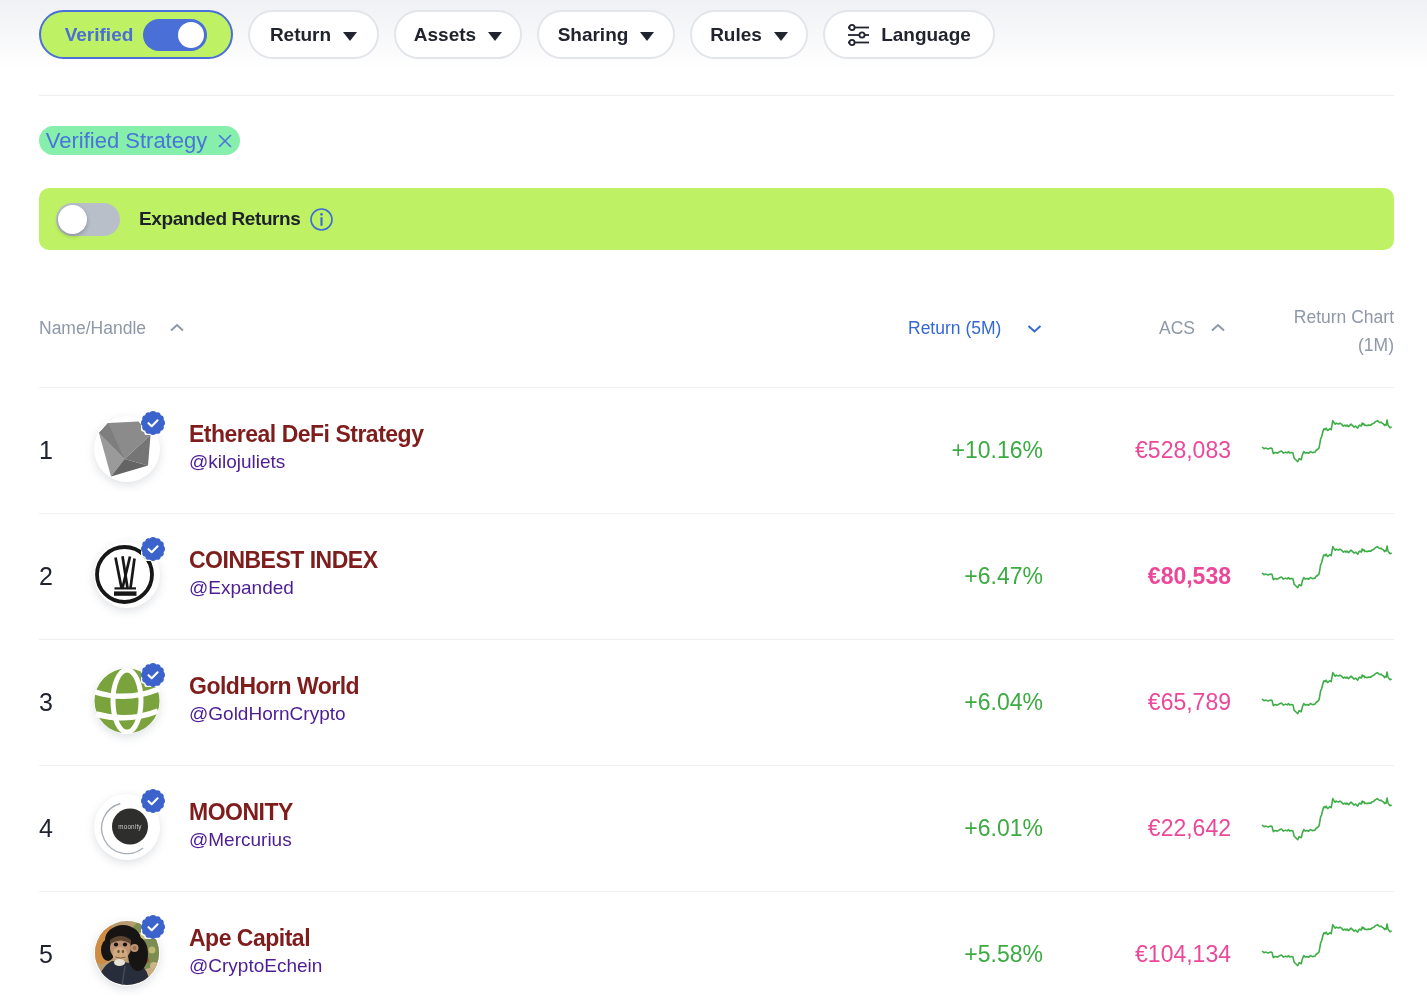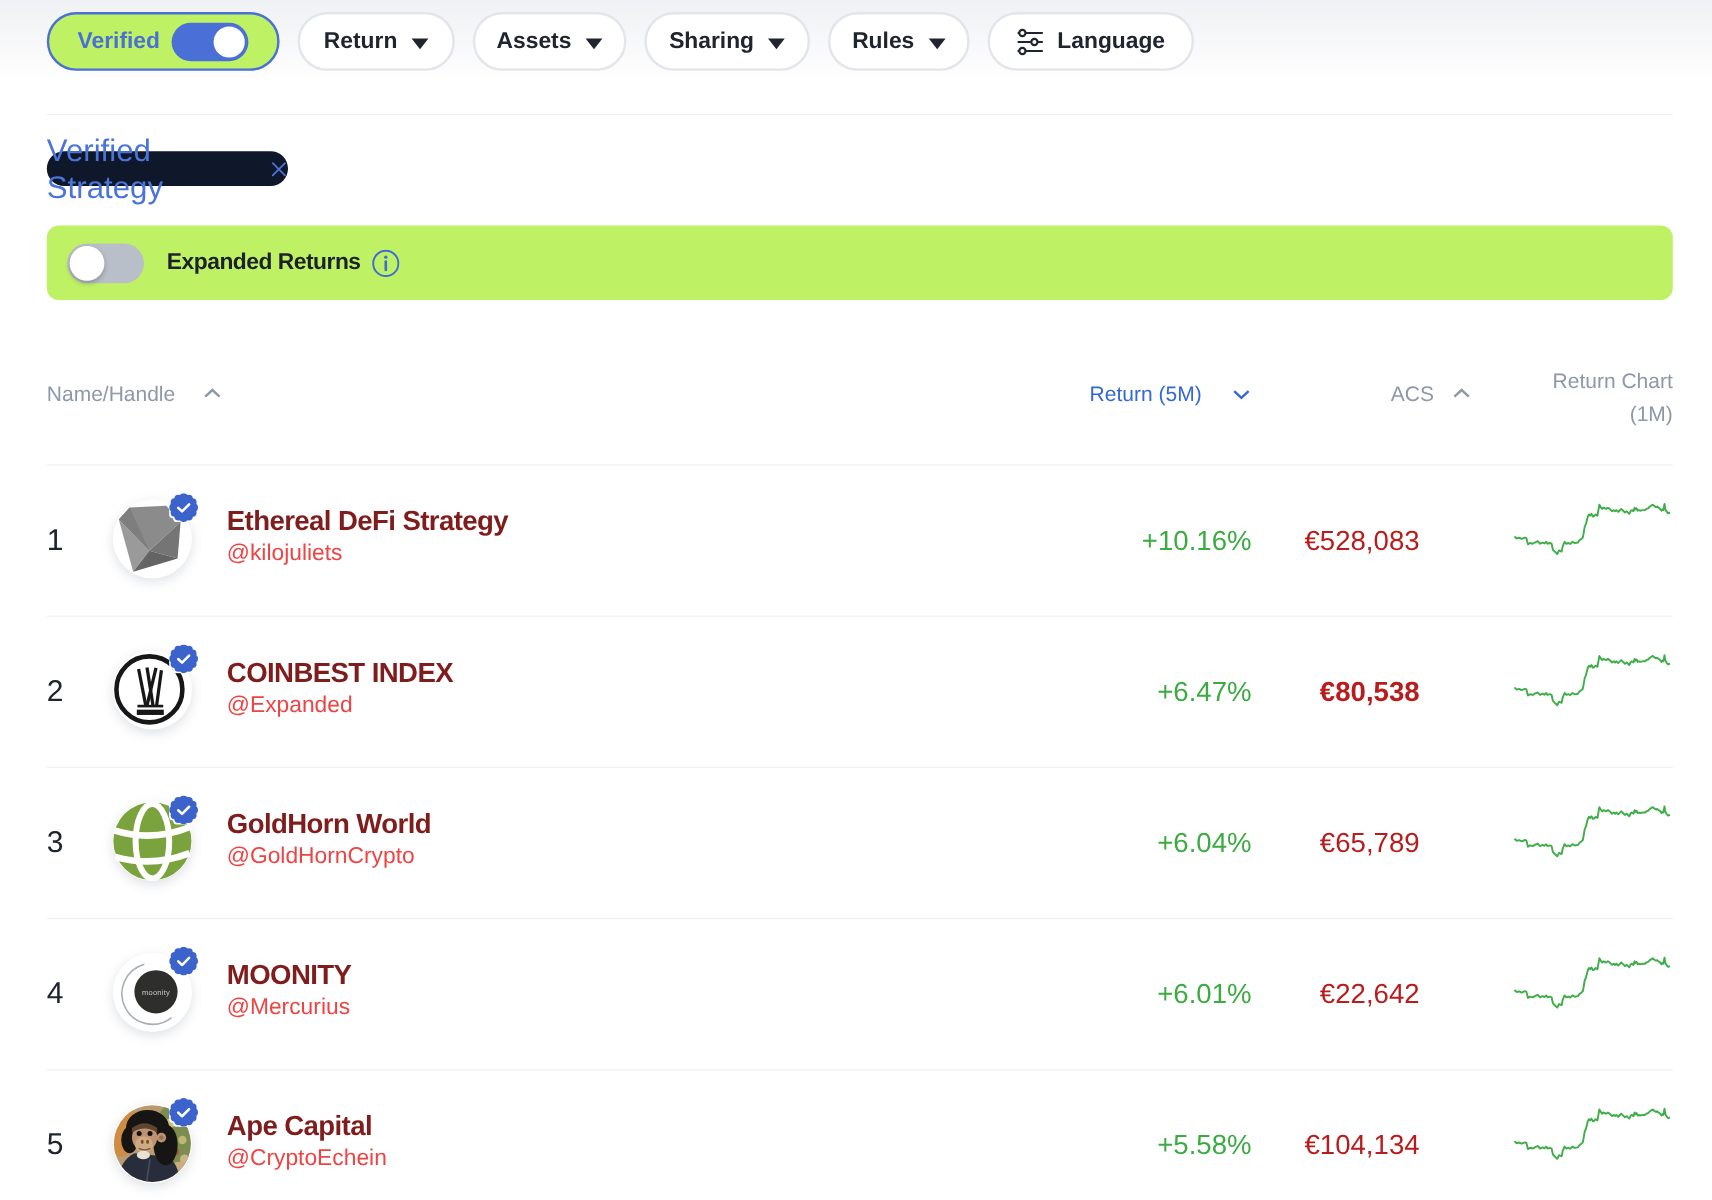--- a/index.html
+++ b/index.html
@@ -14,38 +14,38 @@
         display:flex;align-items:center;justify-content:center;box-sizing:border-box;
         font-size:19px;font-weight:bold;color:#20242f;white-space:nowrap;}
   .pill .caret{width:0;height:0;border-left:7px solid transparent;border-right:7px solid transparent;
         border-top:9px solid #20242f;margin-left:12px;margin-top:3px;}
   .pill.verified{border-color:#4a6fd6;background:#bef264;color:#4a6fd6;}
   .vtoggle{width:64px;height:32px;border-radius:16px;background:#4a6fd6;position:relative;margin-left:10px;}
   .vtoggle .knob{position:absolute;right:3px;top:3px;width:26px;height:26px;border-radius:50%;background:#fff;}
   .hr1{position:absolute;left:39px;top:95px;width:1355px;height:1px;background:#eef0f4;}
   
   .chip{position:absolute;left:39px;top:126px;width:201px;height:29px;border-radius:15px;
-        background:#0f172a;color:#4a74d9;font-size:26px;display:flex;align-items:center;
+        background:#86efac;color:#4a74d9;font-size:22px;display:flex;align-items:center;
         justify-content:center;gap:10px;}
   
   .bar{position:absolute;left:39px;top:188px;width:1355px;height:62px;border-radius:10px;background:#bef264;}
   .etoggle{position:absolute;left:17px;top:15px;width:64px;height:33px;border-radius:17px;background:#b9bfc9;}
   .etoggle .knob{position:absolute;left:2px;top:2px;width:29px;height:29px;border-radius:50%;background:#fff;
         box-shadow:0 2px 4px rgba(0,0,0,.25);}
   .bartext{position:absolute;left:100px;top:20px;font-size:19px;font-weight:bold;color:#1d212c;letter-spacing:-.4px;}
   .info{position:absolute;left:271px;top:20px;width:23px;height:23px;}
   
   .th{position:absolute;color:#8e98a8;font-size:17.5px;}
   .th.blue{color:#3568d4;}
   .sep{position:absolute;left:39px;width:1355px;height:1px;background:#eef0f4;}
   .num{position:absolute;left:39px;font-size:25px;color:#20242f;}
   .name{position:absolute;left:189px;font-size:23px;font-weight:bold;color:#7f1d1d;letter-spacing:-.5px;}
-  .handle{position:absolute;left:189px;font-size:19px;color:#ef4444;}
+  .handle{position:absolute;left:189px;font-size:19px;color:#4c1d95;}
   .ret{position:absolute;font-size:23px;color:#3cab42;width:200px;text-align:right;left:843px;}
-  .acs{position:absolute;font-size:23px;color:#b91c1c;width:200px;text-align:right;left:983px;}
+  .acs{position:absolute;font-size:23px;color:#ec4899;width:200px;text-align:right;left:1031px;}
   .avatar{position:absolute;left:94px;width:66px;height:66px;}
   .avatar .disc{position:absolute;left:0;top:0;width:66px;height:66px;border-radius:50%;background:#fff;
         box-shadow:0 3px 10px rgba(80,90,110,.18);}
   .badge{position:absolute;left:141px;width:24px;height:24px;}
   .chart{position:absolute;left:1261px;width:132px;height:47px;}
 </style>
 </head>
 <body>
 <div class="topgrad"></div>
 

